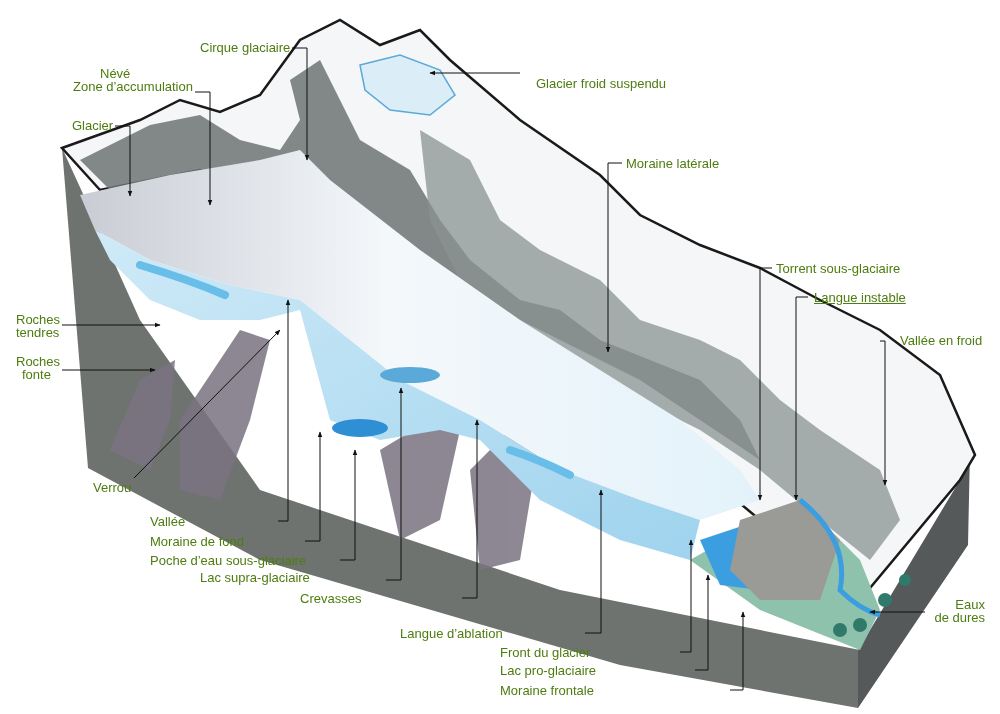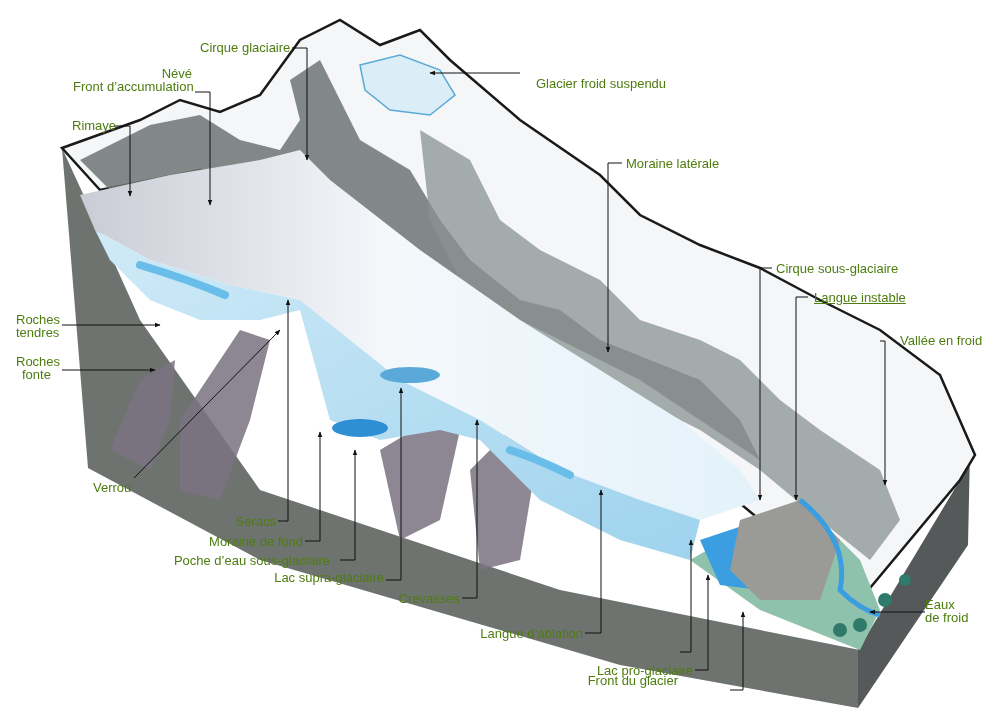--- a/index.html
+++ b/index.html
@@ -1,21 +1,21 @@
 <!DOCTYPE html>
 <html><head>
 <meta charset="utf-8">
 <style>
   html, body { margin:0; padding:0; background:#ffffff; }
   body { width:1000px; height:714px; position:relative; overflow:hidden;
          font-family:"Liberation Sans", sans-serif; }
   #diagram { position:absolute; left:0; top:0; width:1000px; height:714px; }
   .lbl { position:absolute; font-size:13px; color:#4d7c0f; line-height:14px; white-space:nowrap; }
-  .lbl.c { text-align:left; }
-  .lbl.r { text-align:right; }
+  .lbl.c { text-align:right; }
+  .lbl.r { }
 </style>
 </head>
 <body>
 
 <div id="diagram">
 <svg width="1000" height="714" viewBox="0 0 1000 714" xmlns="http://www.w3.org/2000/svg">
   <defs>
     <marker id="ah" viewBox="0 0 10 10" refX="9" refY="5" markerWidth="6" markerHeight="6" orient="auto">
       <path d="M0,1 L10,5 L0,9 z" fill="#111"></path>
     </marker>
@@ -93,35 +93,36 @@
     <polyline points="585,633 601,633 601,490" marker-end="url(#ah)"></polyline>
     <polyline points="680,652 691,652 691,540" marker-end="url(#ah)"></polyline>
     <polyline points="695,670 708,670 708,575" marker-end="url(#ah)"></polyline>
     <polyline points="730,690 743,690 743,612" marker-end="url(#ah)"></polyline>
     <polyline points="925,612 870,612" marker-end="url(#ah)"></polyline>
   </g>
 </svg>
 
 <div class="lbl" style="left:200px;top:41px;">Cirque glaciaire</div>
 <div class="lbl r" style="left:100px;top:67px;width:92px;">Névé</div>
-<div class="lbl" style="left:73px;top:80px;">Front d’accumulation</div>
-<div class="lbl" style="left:72px;top:119px;">Rimaye</div>
+<div class="lbl" style="left:73px;top:80px;">Zone d’accumulation</div>
+<div class="lbl" style="left:72px;top:119px;">Glacier</div>
 <div class="lbl" style="left:524px;top:77px;margin-left:12px;">Glacier froid suspendu</div>
 <div class="lbl" style="left:626px;top:157px;">Moraine latérale</div>
-<div class="lbl" style="left:776px;top:262px;">Cirque sous-glaciaire</div>
+<div class="lbl" style="left:776px;top:262px;">Torrent sous-glaciaire</div>
 <div class="lbl" style="left:814px;top:291px;text-decoration:underline;">Langue instable</div>
 <div class="lbl" style="left:900px;top:334px;">Vallée en froid</div>
 <div class="lbl" style="left:16px;top:313px;">Roches</div>
 <div class="lbl" style="left:16px;top:326px;">tendres</div>
 <div class="lbl" style="left:16px;top:355px;">Roches</div>
 <div class="lbl" style="left:22px;top:368px;">fonte</div>
 <div class="lbl" style="left:93px;top:481px;">Verrou</div>
-<div class="lbl r" style="left:150px;top:515px;width:126px;">Séracs</div>
+<div class="lbl r" style="left:150px;top:515px;width:126px;">Vallée</div>
 <div class="lbl r" style="left:150px;top:535px;width:153px;">Moraine de fond</div>
-<div class="lbl r" style="left:142px;top:554px;width:188px;">Poche d’eau sous-glaciaire</div>
+<div class="lbl r" style="left:150px;top:554px;width:188px;">Poche d’eau sous-glaciaire</div>
 <div class="lbl r" style="left:200px;top:571px;width:184px;">Lac supra-glaciaire</div>
 <div class="lbl r" style="left:300px;top:592px;width:160px;">Crevasses</div>
 <div class="lbl r" style="left:400px;top:627px;width:183px;">Langue d’ablation</div>
-<div class="lbl r" style="left:500px;top:646px;width:178px;margin-top:28px;">Front du glacier</div>
+<div class="lbl r" style="left:500px;top:646px;width:178px;">Front du glacier</div>
 <div class="lbl r" style="left:500px;top:664px;width:193px;">Lac pro-glaciaire</div>
+<div class="lbl r" style="left:500px;top:684px;width:228px;">Moraine frontale</div>
 <div class="lbl c" style="left:925px;top:598px;width:60px;">Eaux</div>
-<div class="lbl c" style="left:925px;top:611px;width:60px;">de froid</div>
+<div class="lbl c" style="left:925px;top:611px;width:60px;">de dures</div>
 </div>
 
 </body></html>

